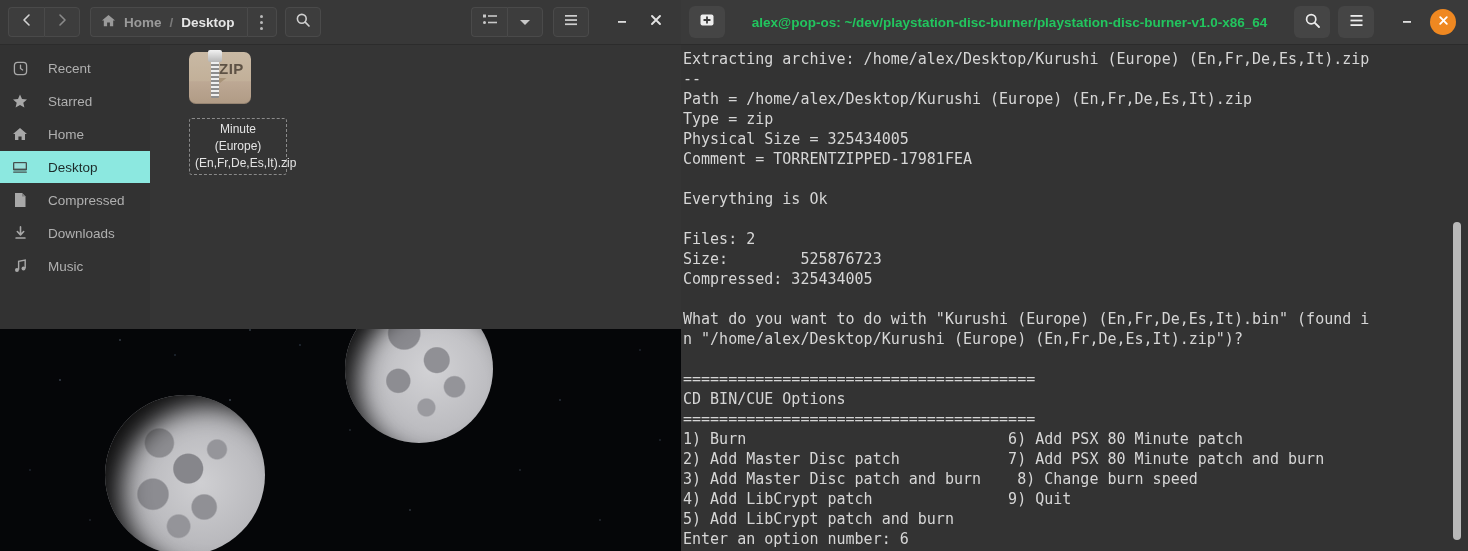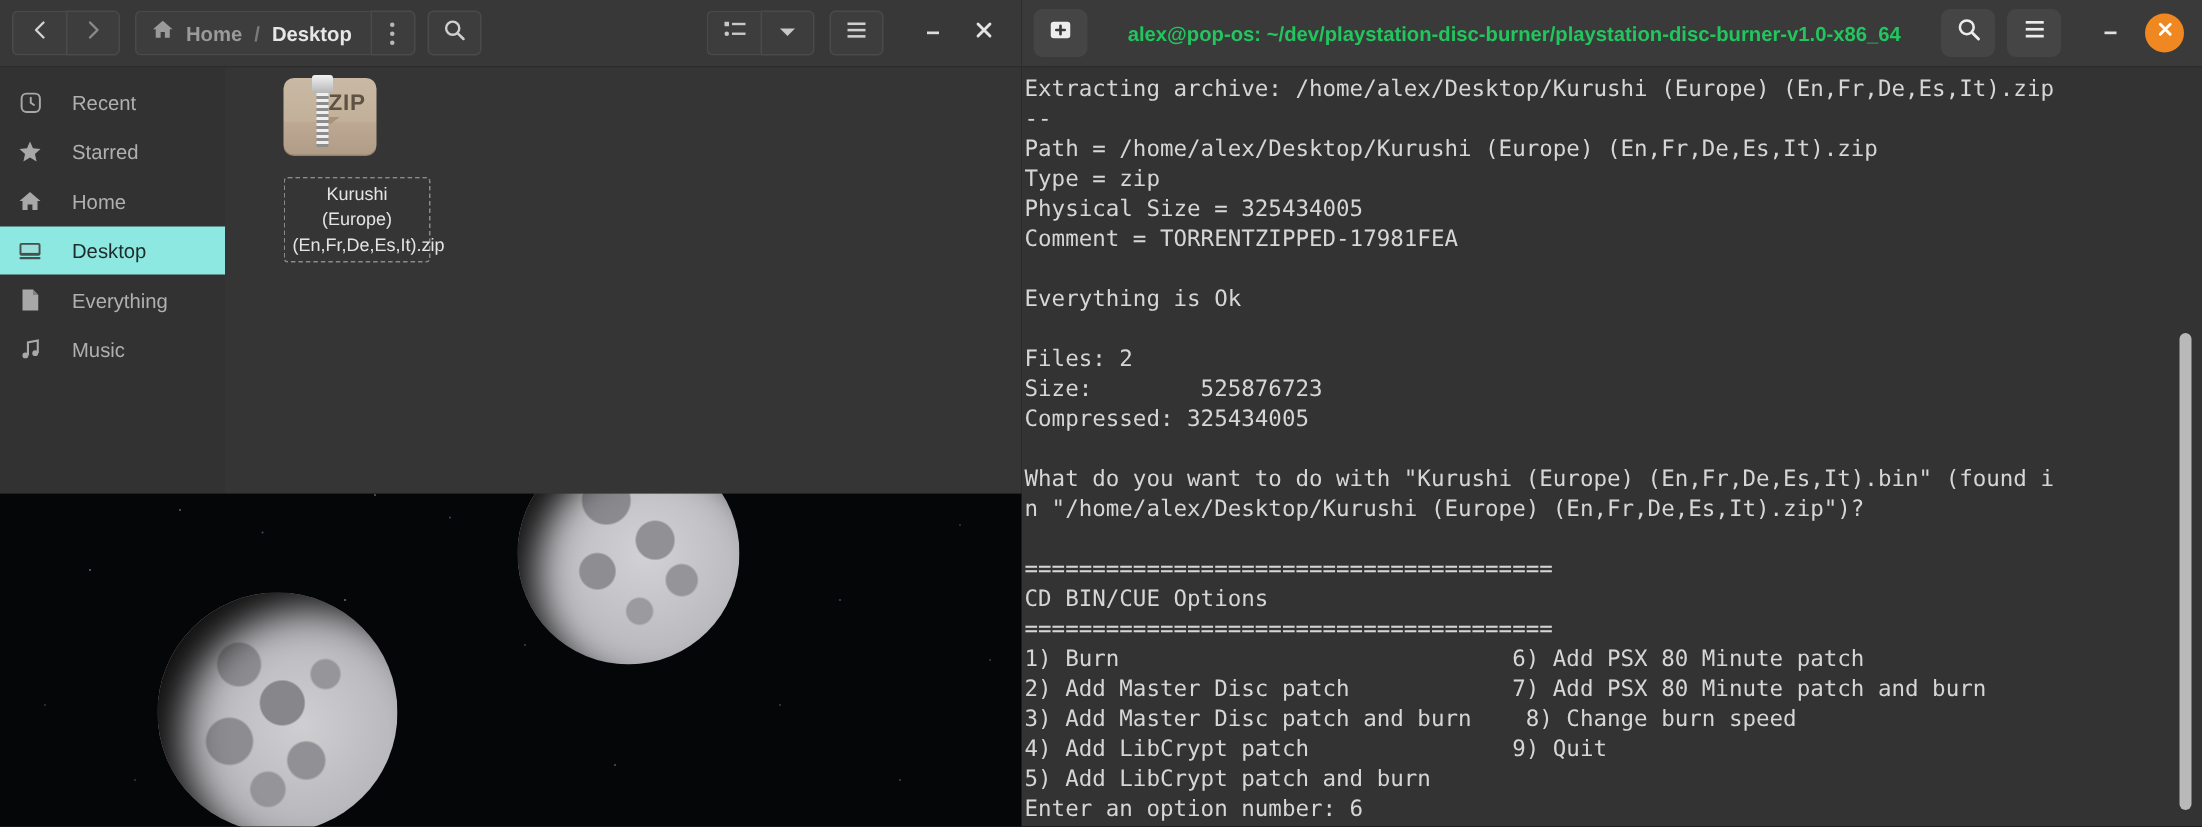--- a/index.html
+++ b/index.html
@@ -343,23 +343,32 @@
         <span>Desktop</span>
       </div>
 
       <div class="side-item">
         <span class="sicon">
           <svg width="14" height="16" viewBox="0 0 14 16">
               <path d="M2 1 L9 1 L12.5 4.6 L12.5 15 L2 15 Z" fill="#a8a8a8"></path>
               <path d="M9 1 L9 4.6 L12.5 4.6" fill="#808080"></path>
             </svg>
         </span>
-        <span>Everything</span>
-      </div>
-
+        <span>Compressed</span>
+      </div>
+
+      <div class="side-item">
+        <span class="sicon">
+          <svg width="15" height="16" viewBox="0 0 16 16">
+              <path d="M8 1.5 L8 9.5 M4.6 6.4 L8 10 L11.4 6.4" fill="none" stroke="#a8a8a8" stroke-width="1.7" stroke-linecap="round" stroke-linejoin="round"></path>
+              <rect x="2.5" y="12.6" width="11" height="1.6" rx=".6" fill="#a8a8a8"></rect>
+            </svg>
+        </span>
+        <span>Downloads</span>
+      </div>
 
       <div class="side-item">
         <span class="sicon">
           <svg width="15" height="16" viewBox="0 0 16 16">
               <path d="M6 12 L6 3 L13 1.6 L13 10.4" fill="none" stroke="#a8a8a8" stroke-width="1.5"></path>
               <circle cx="4.2" cy="12.2" r="2.1" fill="#a8a8a8"></circle>
               <circle cx="11.2" cy="10.6" r="2.1" fill="#a8a8a8"></circle>
             </svg>
         </span>
         <span>Music</span>
@@ -369,21 +378,21 @@
 
     <div id="fm-content">
       <div id="file-item">
         <div id="zip-icon-wrap">
           <div id="zip-body"></div>
           <div id="zip-flap"></div>
           <div id="zip-teeth"></div>
           <div id="zip-pull"></div>
           <div id="zip-label">ZIP</div>
         </div>
-        <div id="file-label">Kurushi (Europe) (En,Fr,De,Es,It).zip</div>
+        <div id="file-label">Minute (Europe) (En,Fr,De,Es,It).zip</div>
       </div>
     </div>
 
   </div>
 </div>
 
 <div id="terminal">
 
   <div id="term-headerbar">
     <div class="term-btn">

